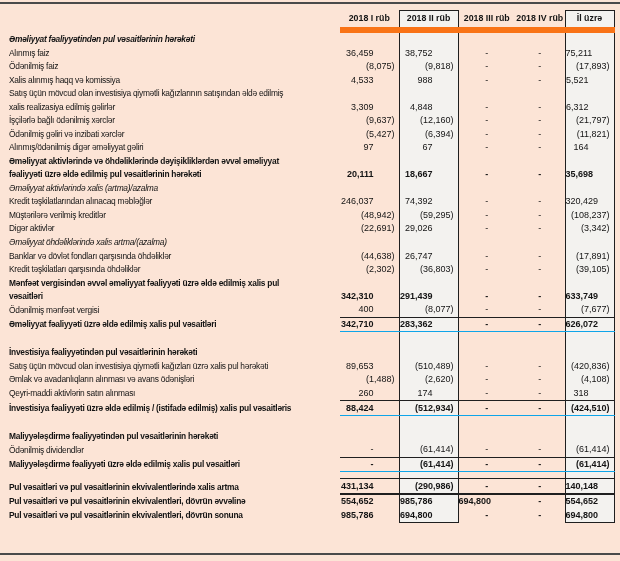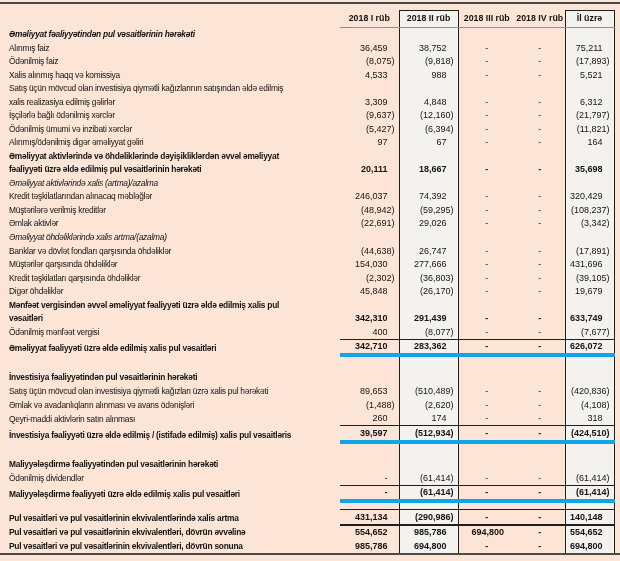--- a/index.html
+++ b/index.html
@@ -26,41 +26,41 @@
     font-size:8.4px;
     letter-spacing:-0.25px;
     padding-left:1px;
   }
   td.v{
     font-size:9px;
     text-align:right;
     padding-right:4px;
     white-space:pre;
   }
-  td.v.pp{padding-right:11px;}   
+  td.v.pp{padding-right:25px;}   
   td.v.ctr{text-align:center;padding-right:0;}
   .b{font-weight:bold;}
   .i{font-style:italic;}
   .boxed{
     background:#f3f2ef;
     border-left:1.4px solid #1f1f1f;
     border-right:1.4px solid #1f1f1f;
   }
   .box-top{border-top:1.4px solid #1f1f1f;}
   .box-bottom{border-bottom:1.4px solid #1f1f1f;}
   tr.header-row td{height:16px;vertical-align:middle;}
   td.head{
     font-weight:bold;
     font-size:8.8px;
     text-align:center;
     padding-right:0;
-    border-bottom:1px solid #f97316;
+    border-bottom:6px solid #f97316;
   }
   .bt{border-top:1px solid #1f1f1f;}
-  .bb{border-bottom:4px solid #0ea5e9;}
+  .bb{border-bottom:1px solid #0ea5e9;}
   .bbt{border-bottom:2.5px solid #1f1f1f;}
   tr.short td{height:6px;line-height:6px;}
 </style>
 </head>
 <body>
 
 <div class="page">
   <div class="rule top"></div>
   <table class="cf">
     <colgroup>
@@ -123,21 +123,21 @@
         </tr>
         <tr>
           <td class="label">İşçilərlə bağlı ödənilmiş xərclər</td>
           <td class="v c0">(9,637)</td>
           <td class="v c1 boxed">(12,160)</td>
           <td class="v c2 ctr">-</td>
           <td class="v c3 ctr">-</td>
           <td class="v c4 boxed">(21,797)</td>
         </tr>
         <tr>
-          <td class="label">Ödənilmiş ümumi və inzibati xərclər</td>
+          <td class="label">Ödənilmiş gəliri və inzibati xərclər</td>
           <td class="v c0">(5,427)</td>
           <td class="v c1 boxed">(6,394)</td>
           <td class="v c2 ctr">-</td>
           <td class="v c3 ctr">-</td>
           <td class="v c4 boxed">(11,821)</td>
         </tr>
         <tr>
           <td class="label">Alınmış/ödənilmiş digər əməliyyat gəliri</td>
           <td class="v c0 pp">97</td>
           <td class="v c1 boxed pp">67</td>
@@ -172,21 +172,21 @@
         </tr>
         <tr>
           <td class="label">Müştərilərə verilmiş kreditlər</td>
           <td class="v c0">(48,942)</td>
           <td class="v c1 boxed">(59,295)</td>
           <td class="v c2 ctr">-</td>
           <td class="v c3 ctr">-</td>
           <td class="v c4 boxed">(108,237)</td>
         </tr>
         <tr>
-          <td class="label">Əmlak aktivlər</td>
+          <td class="label">Digər aktivlər</td>
           <td class="v c0">(22,691)</td>
           <td class="v c1 boxed pp">29,026</td>
           <td class="v c2 ctr">-</td>
           <td class="v c3 ctr">-</td>
           <td class="v c4 boxed">(3,342)</td>
         </tr>
         <tr>
           <td class="label i">Əməliyyat öhdəliklərində xalis artma/(azalma)</td>
           <td class="v c0"></td>
           <td class="v c1 boxed"></td>
@@ -196,42 +196,26 @@
         </tr>
         <tr>
           <td class="label">Banklar və dövlət fondları qarşısında öhdəliklər</td>
           <td class="v c0">(44,638)</td>
           <td class="v c1 boxed pp">26,747</td>
           <td class="v c2 ctr">-</td>
           <td class="v c3 ctr">-</td>
           <td class="v c4 boxed">(17,891)</td>
         </tr>
         <tr>
-          <td class="label">Müştərilər qarşısında öhdəliklər</td>
-          <td class="v c0 pp">154,030</td>
-          <td class="v c1 boxed pp">277,666</td>
-          <td class="v c2 ctr">-</td>
-          <td class="v c3 ctr">-</td>
-          <td class="v c4 boxed pp">431,696</td>
-        </tr>
-        <tr>
           <td class="label">Kredit təşkilatları qarşısında öhdəliklər</td>
           <td class="v c0">(2,302)</td>
           <td class="v c1 boxed">(36,803)</td>
           <td class="v c2 ctr">-</td>
           <td class="v c3 ctr">-</td>
           <td class="v c4 boxed">(39,105)</td>
-        </tr>
-        <tr>
-          <td class="label">Digər öhdəliklər</td>
-          <td class="v c0 pp">45,848</td>
-          <td class="v c1 boxed">(26,170)</td>
-          <td class="v c2 ctr">-</td>
-          <td class="v c3 ctr">-</td>
-          <td class="v c4 boxed pp">19,679</td>
         </tr>
         <tr>
           <td class="label b">Mənfəət vergisindən əvvəl əməliyyat fəaliyyəti üzrə əldə edilmiş xalis pul
 vəsaitləri</td>
           <td class="v c0 b pp">342,310</td>
           <td class="v c1 boxed b pp">291,439</td>
           <td class="v c2 b ctr">-</td>
           <td class="v c3 b ctr">-</td>
           <td class="v c4 boxed b pp">633,749</td>
         </tr>
@@ -286,21 +270,21 @@
         <tr>
           <td class="label">Qeyri-maddi aktivlərin satın alınması</td>
           <td class="v c0 pp">260</td>
           <td class="v c1 boxed pp">174</td>
           <td class="v c2 ctr">-</td>
           <td class="v c3 ctr">-</td>
           <td class="v c4 boxed pp">318</td>
         </tr>
         <tr>
           <td class="label b">İnvestisiya fəaliyyəti üzrə əldə edilmiş / (istifadə edilmiş) xalis pul vəsaitləris</td>
-          <td class="v c0 b bt bb pp">39,597</td>
+          <td class="v c0 b bt bb pp">88,424</td>
           <td class="v c1 boxed b bt bb">(512,934)</td>
           <td class="v c2 b bt bb ctr">-</td>
           <td class="v c3 b bt bb ctr">-</td>
           <td class="v c4 boxed b bt bb">(424,510)</td>
         </tr>
         <tr>
           <td class="label"></td>
           <td class="v c0"></td>
           <td class="v c1 boxed"></td>
           <td class="v c2"></td>

